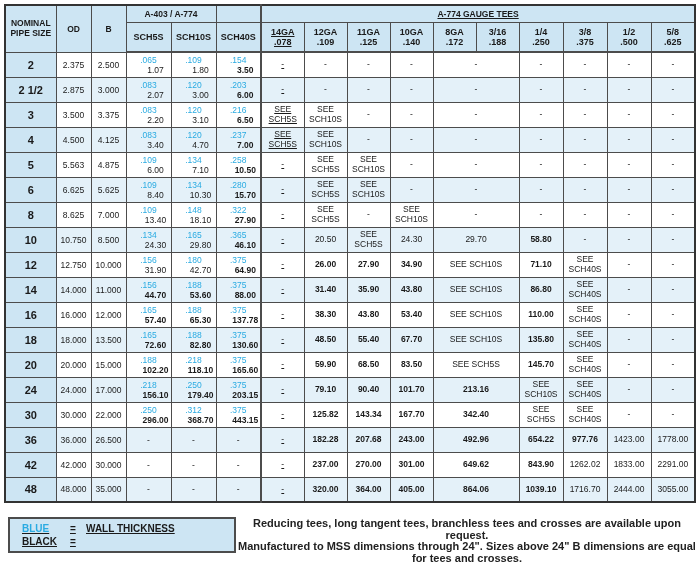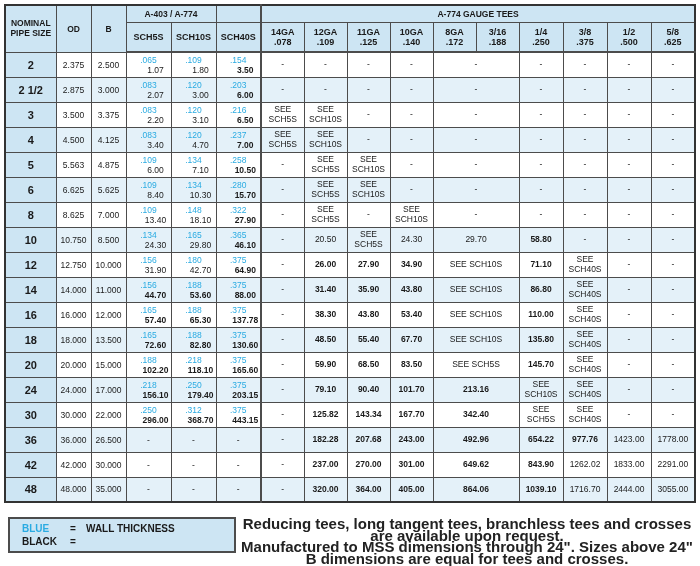--- a/index.html
+++ b/index.html
@@ -22,27 +22,27 @@
   th.nom{font-size:8.5px;line-height:9.5px;padding:4px 3px;}
   .g2 .l2{font-weight:bold;}
   tbody td{height:25px;font-size:8.5px;line-height:10px;}
   td.size{background:var(--header-blue);font-weight:bold;font-size:11px;}
   tr.shaded td{background:var(--row-blue);}
   tr.shaded td.size{background:var(--header-blue);}
   td .wall{color:var(--cyan);line-height:10px;}
   td .lbs{color:var(--ink);line-height:10px;margin-left:14px;}
   .bold{font-weight:bold;}
   td.gauge{line-height:9.5px;}
-  .sec{border-left:2px solid var(--line);}
+  .sec{border-left:2px solid var(--line);text-decoration:underline;}
   thead tr.r2 th{border-bottom:2px solid var(--line);}
   
-  .legend{position:absolute;left:8px;top:517px;width:228px;border:2px solid var(--line);background:var(--header-blue);padding:3px 0 3px 12px;font-size:10px;font-weight:bold;line-height:13px;}
+  .legend{position:absolute;left:8px;top:517px;width:228px;border:2px solid var(--line);background:var(--header-blue);padding:3px 0 3px 12px;font-size:10px;font-weight:bold;line-height:13px;text-decoration:underline;}
   .legend-row{display:grid;grid-template-columns:48px 16px auto;}
   .legend-key.blue{color:var(--cyan);}
-  .notes{position:absolute;left:238px;top:518px;width:458px;text-align:center;font-size:15px;font-weight:bold;line-height:11.5px;color:#222;}
+  .notes{position:absolute;left:238px;top:518px;width:458px;text-align:center;font-size:11px;font-weight:bold;line-height:11.5px;color:#222;}
 </style>
 </head>
 <body>
 
 <div class="page">
   <div id="table-host">
       <table>
         <colgroup>
           <col style="width: 51px;">
           <col style="width: 35px;">

